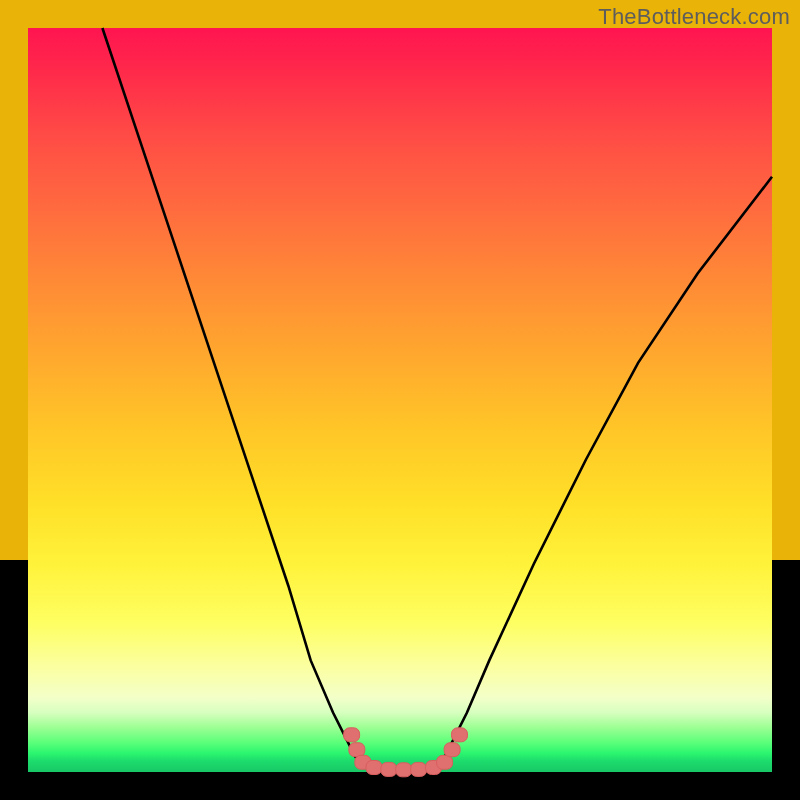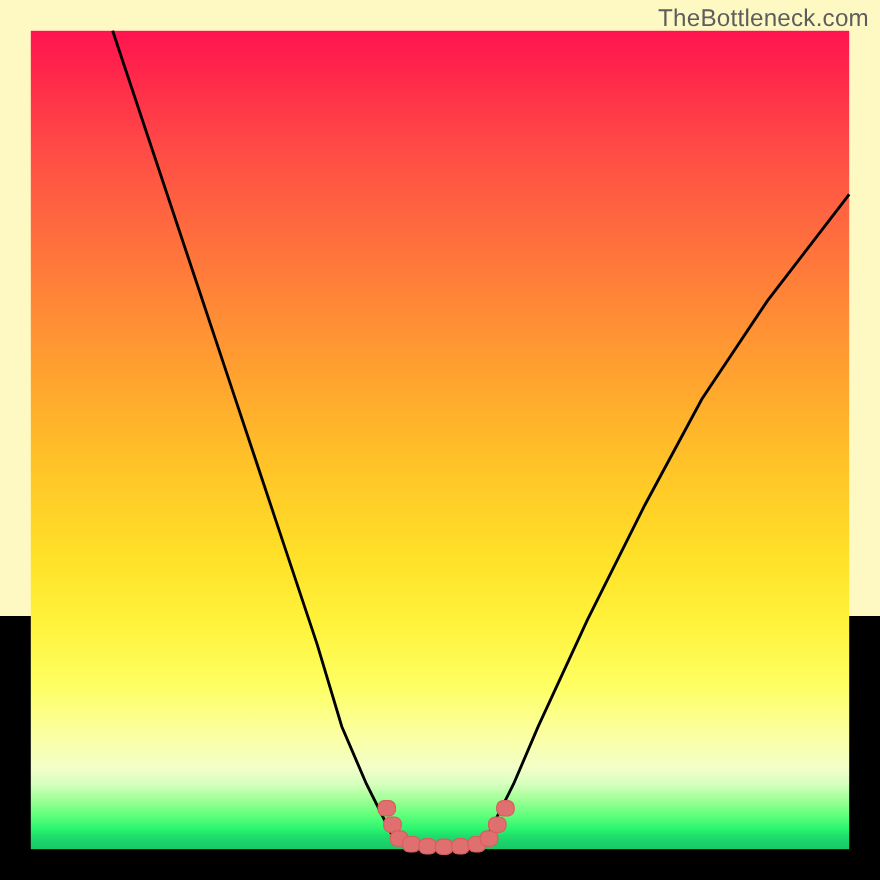--- a/index.html
+++ b/index.html
@@ -10,21 +10,21 @@
     background: #000;
     overflow: hidden;
     font-family: Arial, Helvetica, sans-serif;
   }
   .frame {
     position: absolute;
     top: 0;
     left: 0;
     width: 800px;
     height: 560px;
-    background: #fef9c3;
+    background: #eab308;
   }
   .plot-area {
     position: absolute;
     top: 28px;
     left: 28px;
     width: 744px;
     height: 744px;
     
     background: linear-gradient(
       to bottom,

